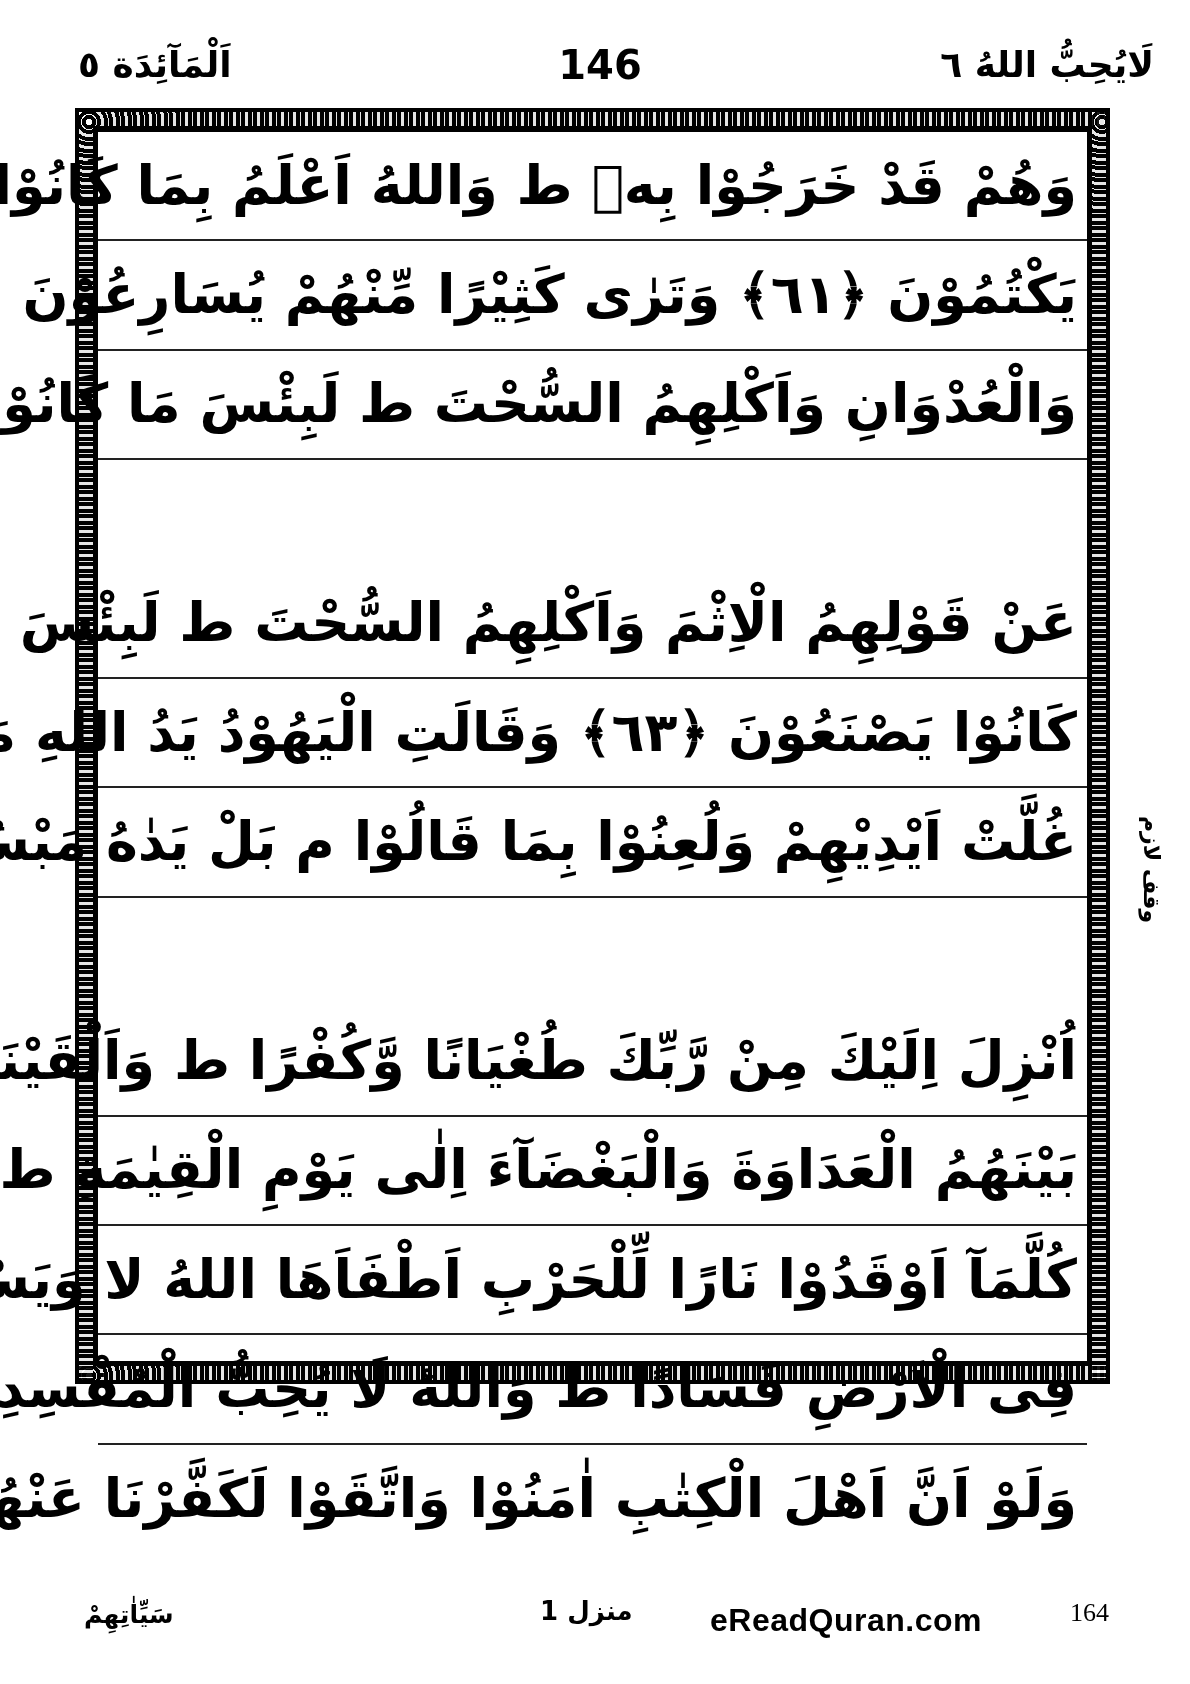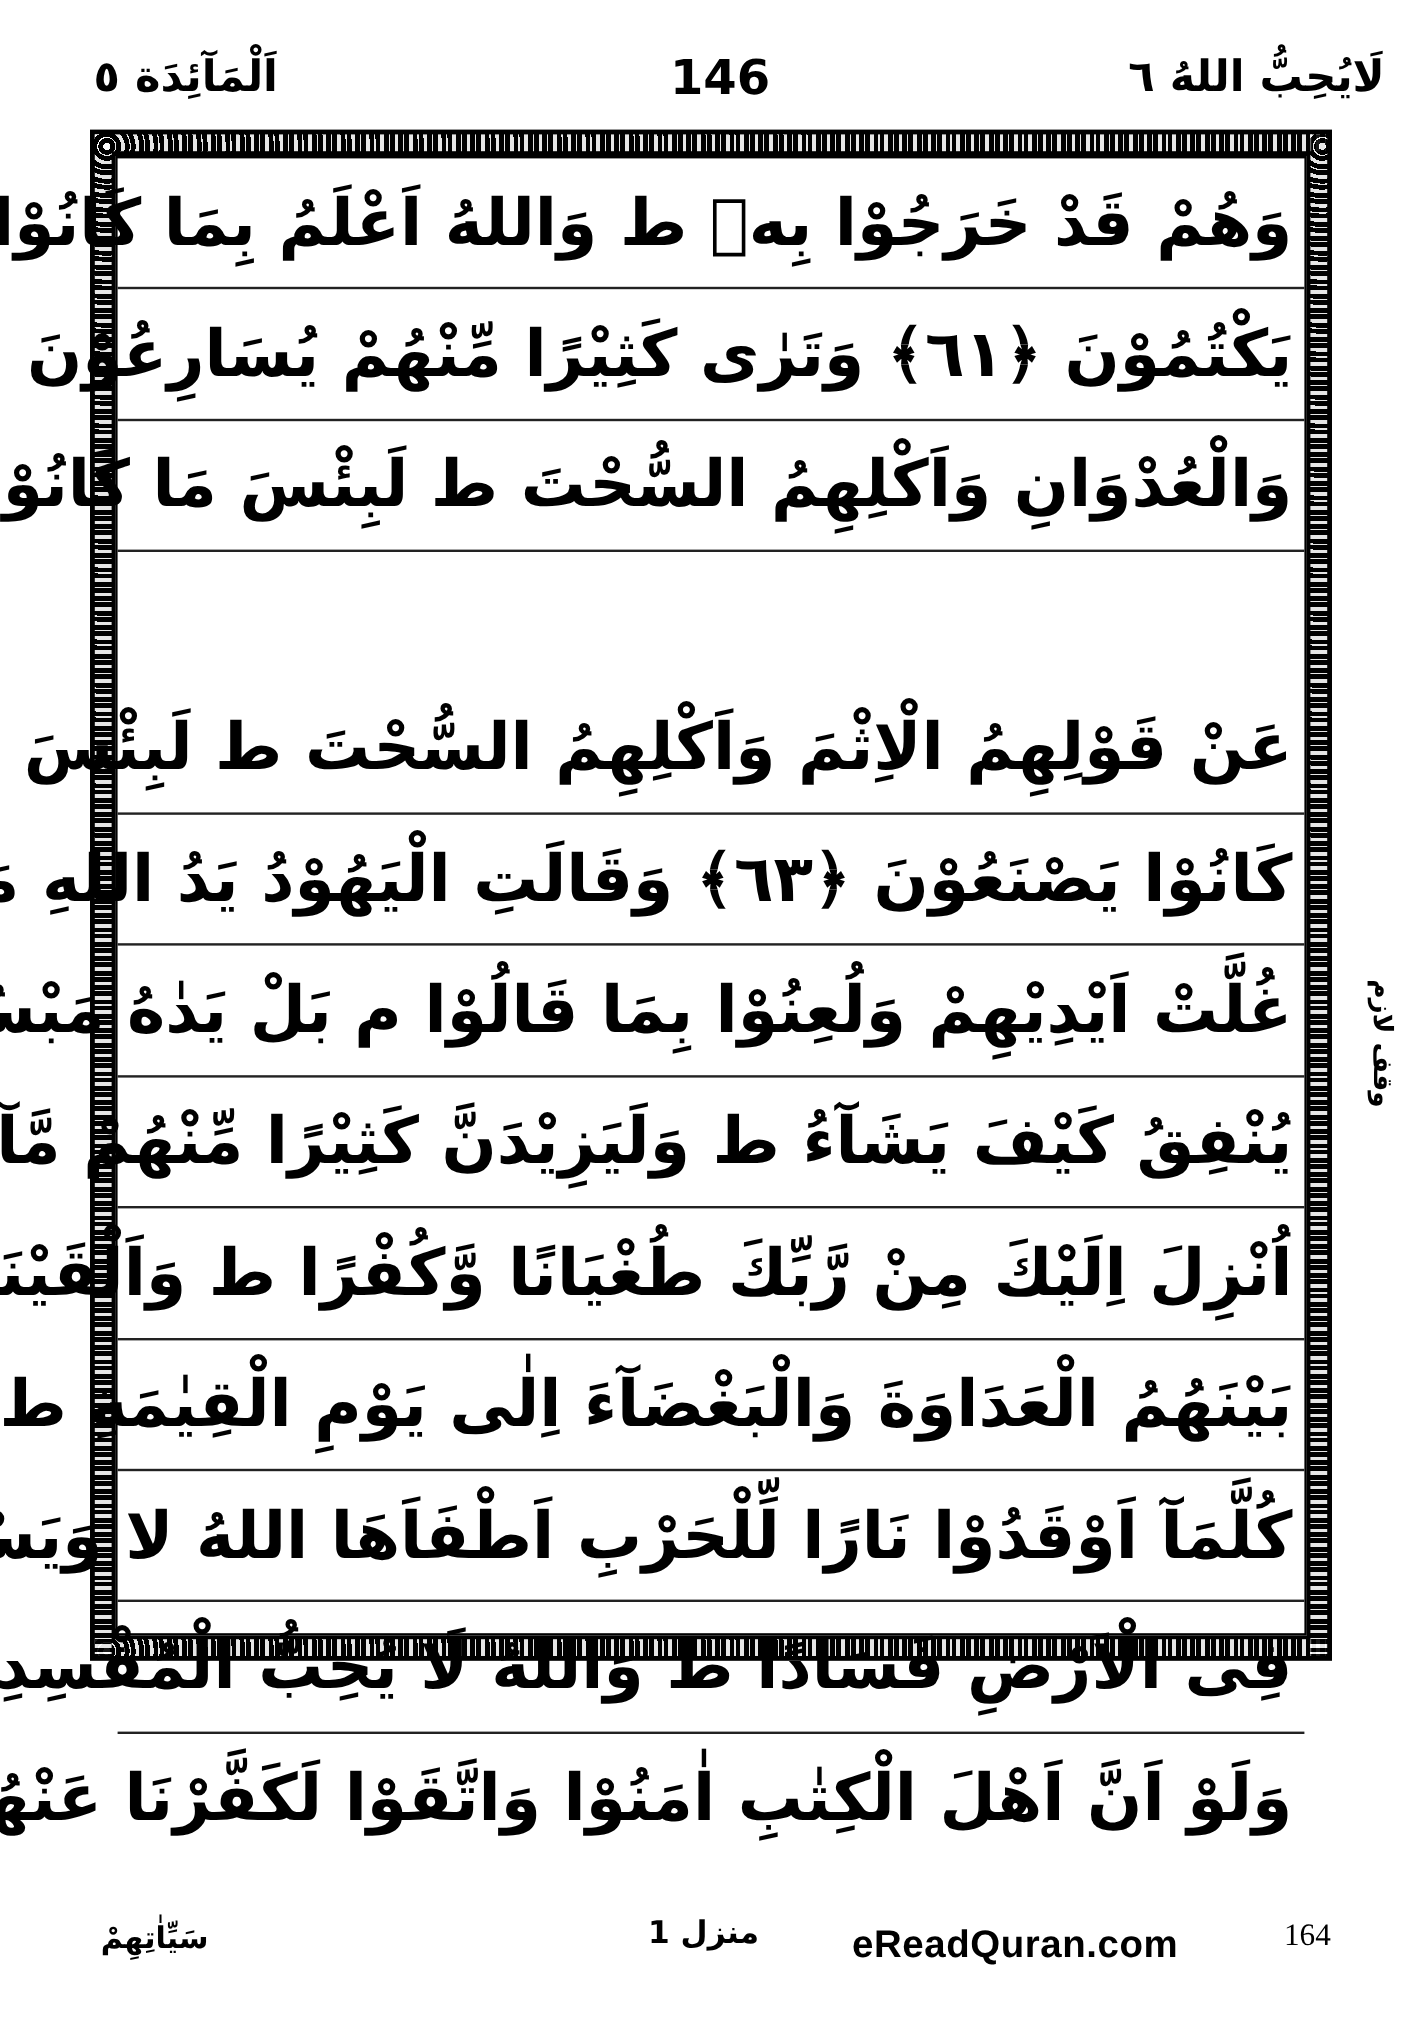--- a/index.html
+++ b/index.html
@@ -107,23 +107,20 @@
       </div>
     <div class="line" style="top:437.6px">
         <span class="line-text">عَنْ قَوْلِهِمُ الْاِثْمَ وَاَكْلِهِمُ السُّحْتَ ط لَبِئْسَ مَا</span>
       </div>
     <div class="line" style="top:547px">
         <span class="line-text">كَانُوْا يَصْنَعُوْنَ ﴿٦٣﴾ وَقَالَتِ الْيَهُوْدُ يَدُ اللهِ مَغْلُوْلَةٌ ط</span>
       </div>
     <div class="line" style="top:656.4px">
         <span class="line-text">غُلَّتْ اَيْدِيْهِمْ وَلُعِنُوْا بِمَا قَالُوْا م بَلْ يَدٰهُ مَبْسُوْطَتٰنِ لا</span>
       </div>
-    <div class="line" style="top:765.8px">
-        <span class="line-text">يُنْفِقُ كَيْفَ يَشَآءُ ط وَلَيَزِيْدَنَّ كَثِيْرًا مِّنْهُمْ مَّآ</span>
-      </div>
     <div class="line" style="top:875.2px">
         <span class="line-text">اُنْزِلَ اِلَيْكَ مِنْ رَّبِّكَ طُغْيَانًا وَّكُفْرًا ط وَاَلْقَيْنَا</span>
       </div>
     <div class="line" style="top:984.6px">
         <span class="line-text">بَيْنَهُمُ الْعَدَاوَةَ وَالْبَغْضَآءَ اِلٰى يَوْمِ الْقِيٰمَةِ ط</span>
       </div>
     <div class="line" style="top:1094px">
         <span class="line-text">كُلَّمَآ اَوْقَدُوْا نَارًا لِّلْحَرْبِ اَطْفَاَهَا اللهُ لا وَيَسْعَوْنَ</span>
       </div>
     <div class="line" style="top:1203.4px">

